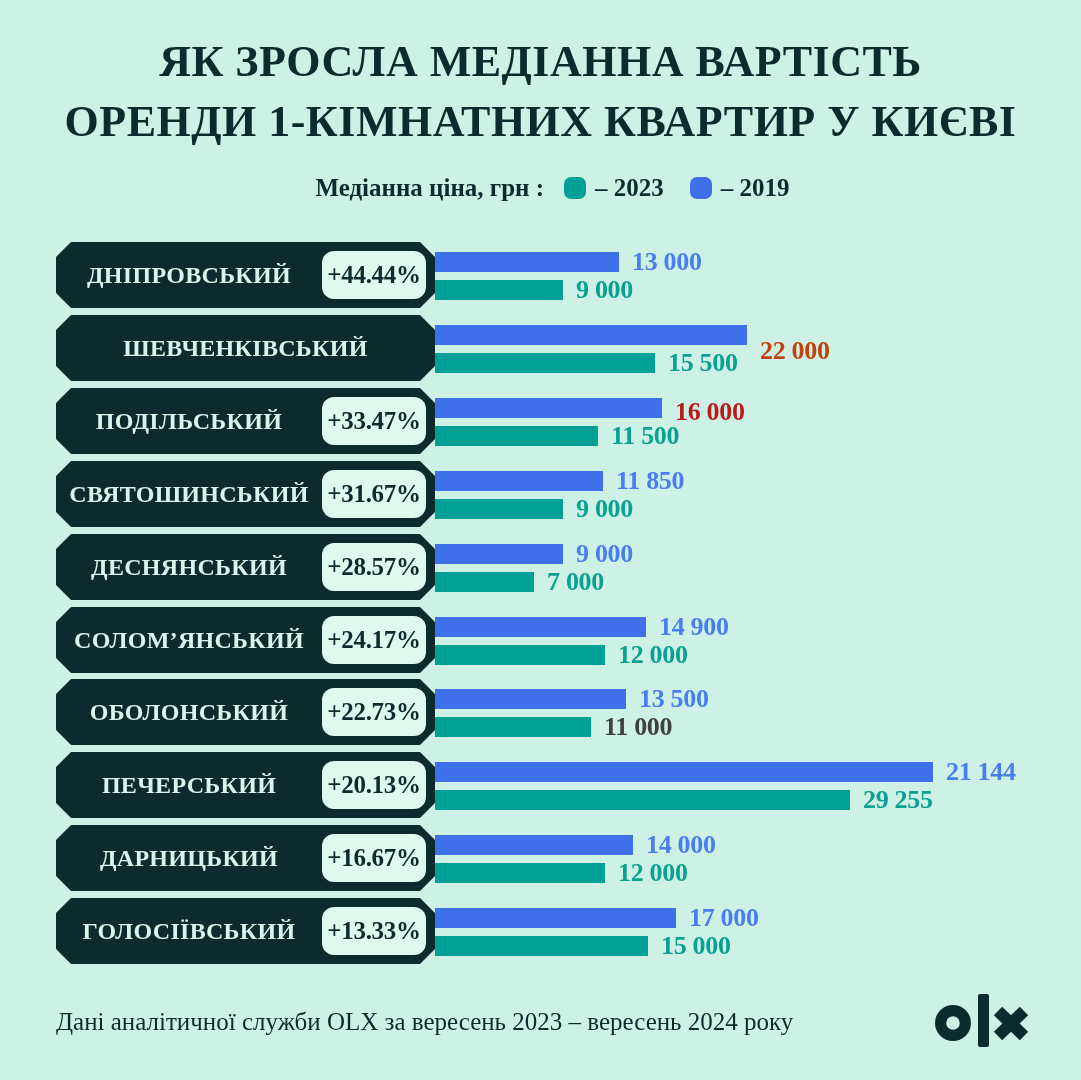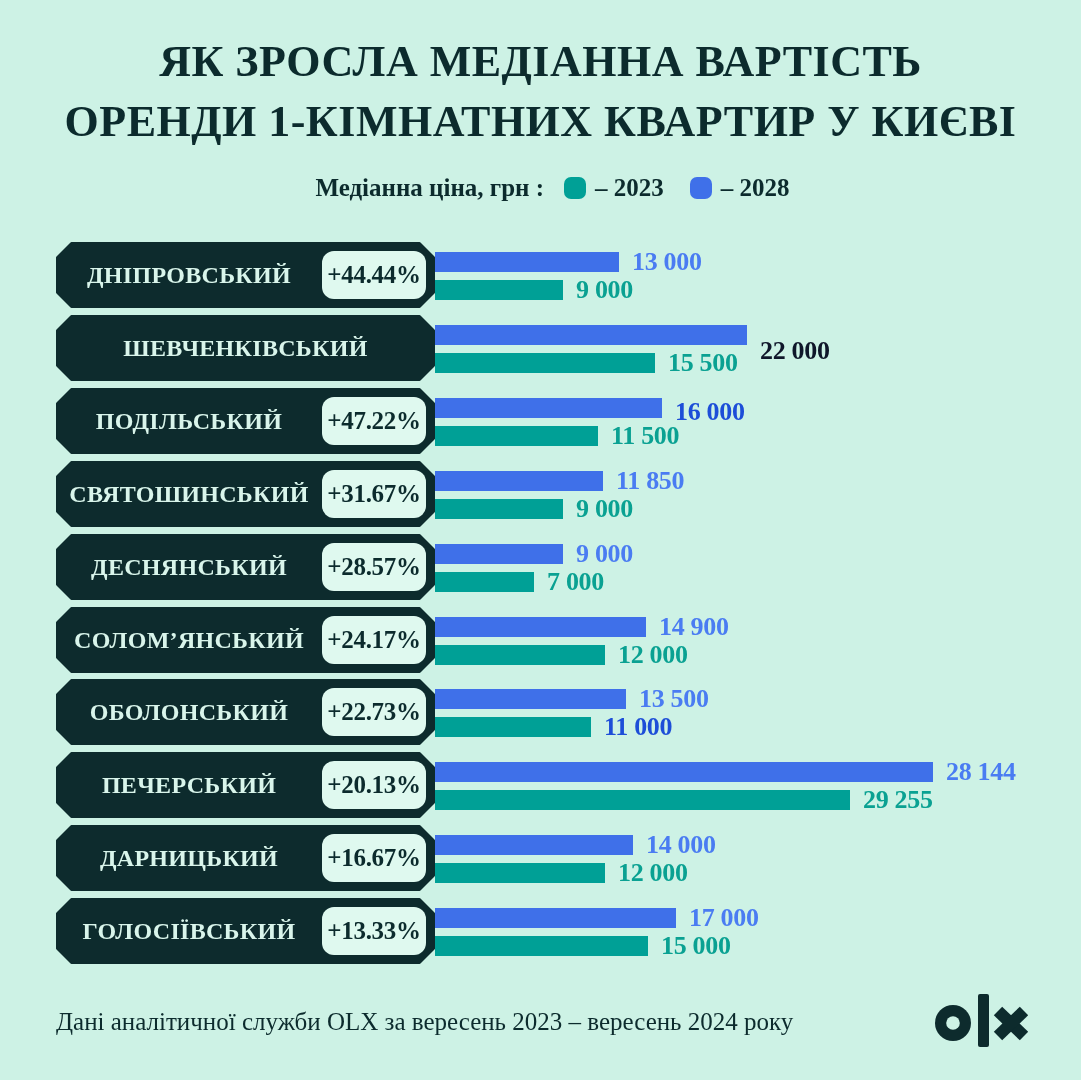--- a/index.html
+++ b/index.html
@@ -68,21 +68,21 @@
   <div class="title">
     <div>ЯК ЗРОСЛА МЕДІАННА ВАРТІСТЬ</div>
     <div>ОРЕНДИ 1-КІМНАТНИХ КВАРТИР У КИЄВІ</div>
   </div>
 
   <div class="legend">
     <span class="lbl">Медіанна ціна, грн :</span>
     <span class="swatch" style="background: rgb(0, 160, 150);"></span>
     <span class="itm">– 2023</span>
     <span class="swatch" style="background: rgb(63, 112, 233);"></span>
-    <span class="itm">– 2028</span>
+    <span class="itm">– 2019</span>
   </div>
 
   <div class="rows">
       <div class="row" style="top: 0px;">
         <div class="card">
           <span class="district">ДНІПРОВСЬКИЙ</span>
           <span class="badge">+44.44%</span>
         </div>
         <div class="barline first">
           <div class="bar" style="width: 184px; background: rgb(63, 112, 233);"></div>
@@ -92,35 +92,35 @@
           <div class="bar" style="width: 128px; background: rgb(0, 160, 150);"></div>
           <span class="val" style="color: rgb(10, 161, 146);">9 000</span>
         </div>
       </div>
       <div class="row" style="top: 73px;">
         <div class="card">
           <span class="district">ШЕВЧЕНКІВСЬКИЙ</span>
         </div>
         <div class="barline first">
           <div class="bar" style="width: 312px; background: rgb(63, 112, 233);"></div>
-          <span class="val" style="color: #0f172a; margin-top: 32px;">22 000</span>
+          <span class="val" style="color: #c2410c; margin-top: 32px;">22 000</span>
         </div>
         <div class="barline second">
           <div class="bar" style="width: 220px; background: rgb(0, 160, 150);"></div>
           <span class="val" style="color: rgb(10, 161, 146);">15 500</span>
         </div>
       </div>
       <div class="row" style="top: 146px;">
         <div class="card">
           <span class="district">ПОДІЛЬСЬКИЙ</span>
-          <span class="badge">+47.22%</span>
+          <span class="badge">+33.47%</span>
         </div>
         <div class="barline first">
           <div class="bar" style="width: 227px; background: rgb(63, 112, 233);"></div>
-          <span class="val" style="color: #1d4ed8; margin-top: 8px;">16 000</span>
+          <span class="val" style="color: #b91c1c; margin-top: 8px;">16 000</span>
         </div>
         <div class="barline second">
           <div class="bar" style="width: 163px; background: rgb(0, 160, 150);"></div>
           <span class="val" style="color: rgb(10, 161, 146);">11 500</span>
         </div>
       </div>
       <div class="row" style="top: 219px;">
         <div class="card">
           <span class="district">СВЯТОШИНСЬКИЙ</span>
           <span class="badge">+31.67%</span>
@@ -166,31 +166,31 @@
         <div class="card">
           <span class="district">ОБОЛОНСЬКИЙ</span>
           <span class="badge">+22.73%</span>
         </div>
         <div class="barline first">
           <div class="bar" style="width: 191px; background: rgb(63, 112, 233);"></div>
           <span class="val" style="color: rgb(74, 124, 242);">13 500</span>
         </div>
         <div class="barline second">
           <div class="bar" style="width: 156px; background: rgb(0, 160, 150);"></div>
-          <span class="val" style="color: #1d4ed8;">11 000</span>
+          <span class="val" style="color: #404040;">11 000</span>
         </div>
       </div>
       <div class="row" style="top: 510px;">
         <div class="card">
           <span class="district">ПЕЧЕРСЬКИЙ</span>
           <span class="badge">+20.13%</span>
         </div>
         <div class="barline first">
           <div class="bar" style="width: 498px; background: rgb(63, 112, 233);"></div>
-          <span class="val" style="color: rgb(74, 124, 242);">28 144</span>
+          <span class="val" style="color: rgb(74, 124, 242);">21 144</span>
         </div>
         <div class="barline second">
           <div class="bar" style="width: 415px; background: rgb(0, 160, 150);"></div>
           <span class="val" style="color: rgb(10, 161, 146);">29 255</span>
         </div>
       </div>
       <div class="row" style="top: 583px;">
         <div class="card">
           <span class="district">ДАРНИЦЬКИЙ</span>
           <span class="badge">+16.67%</span>

